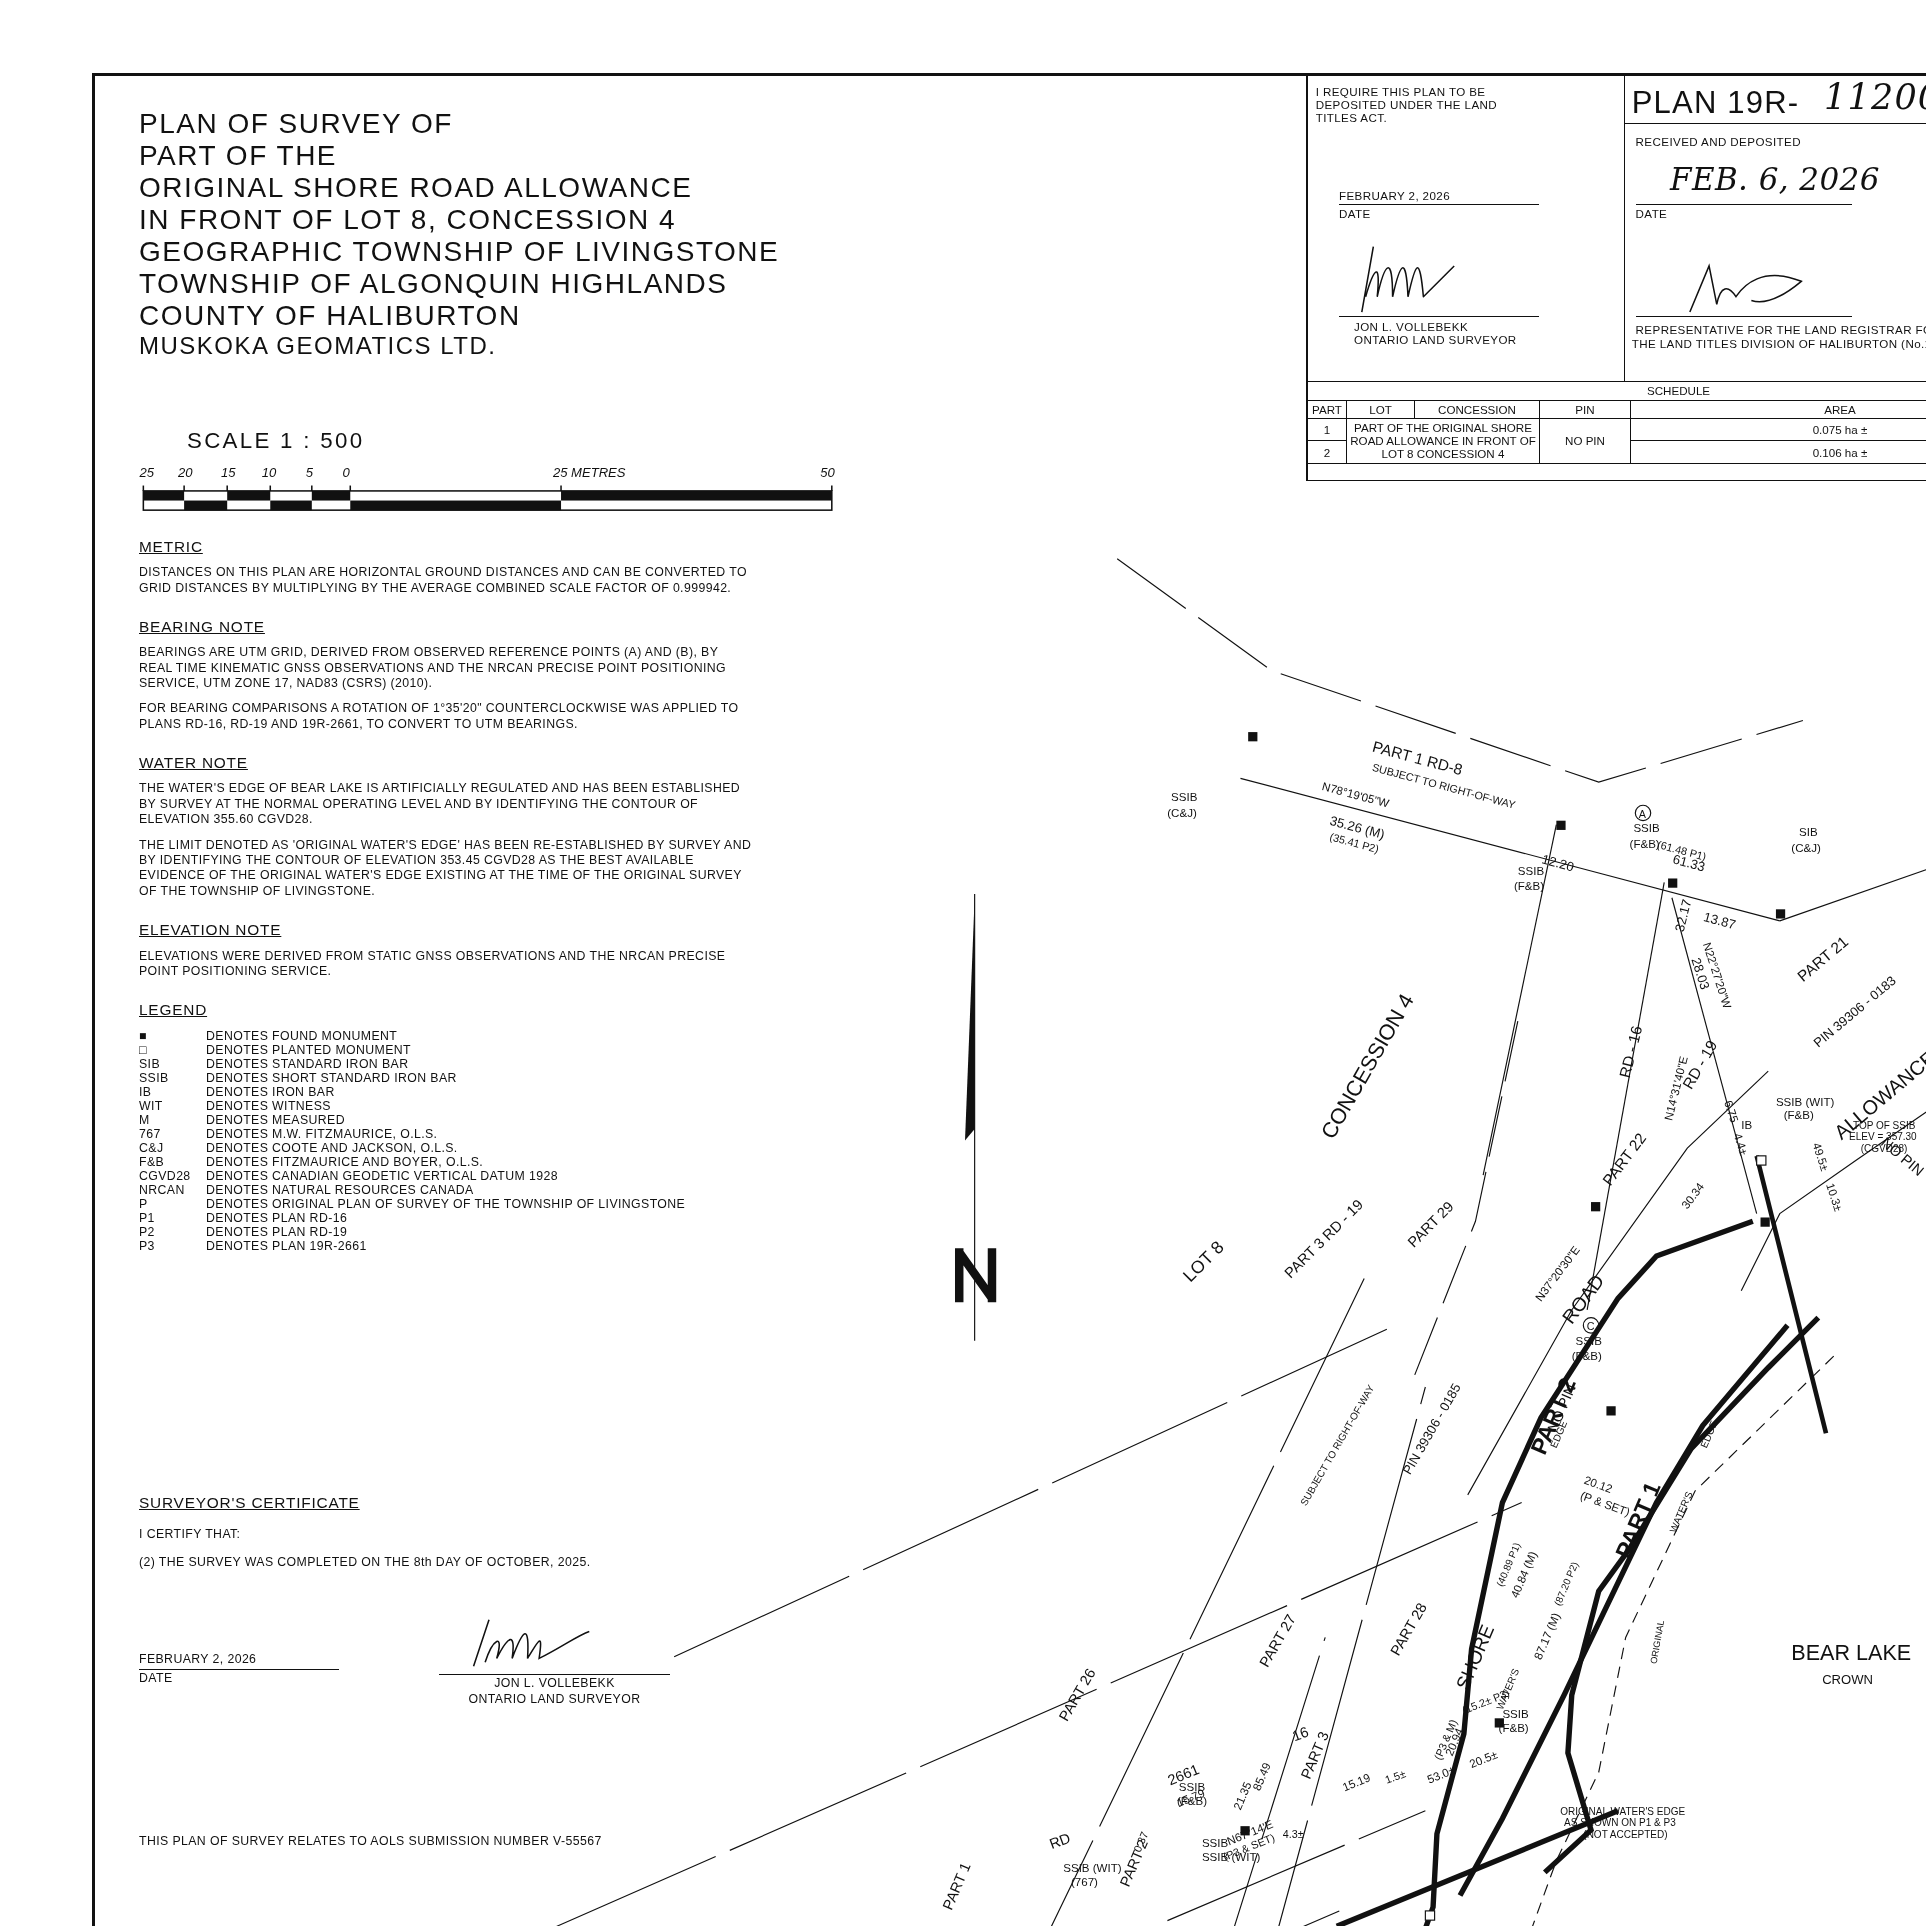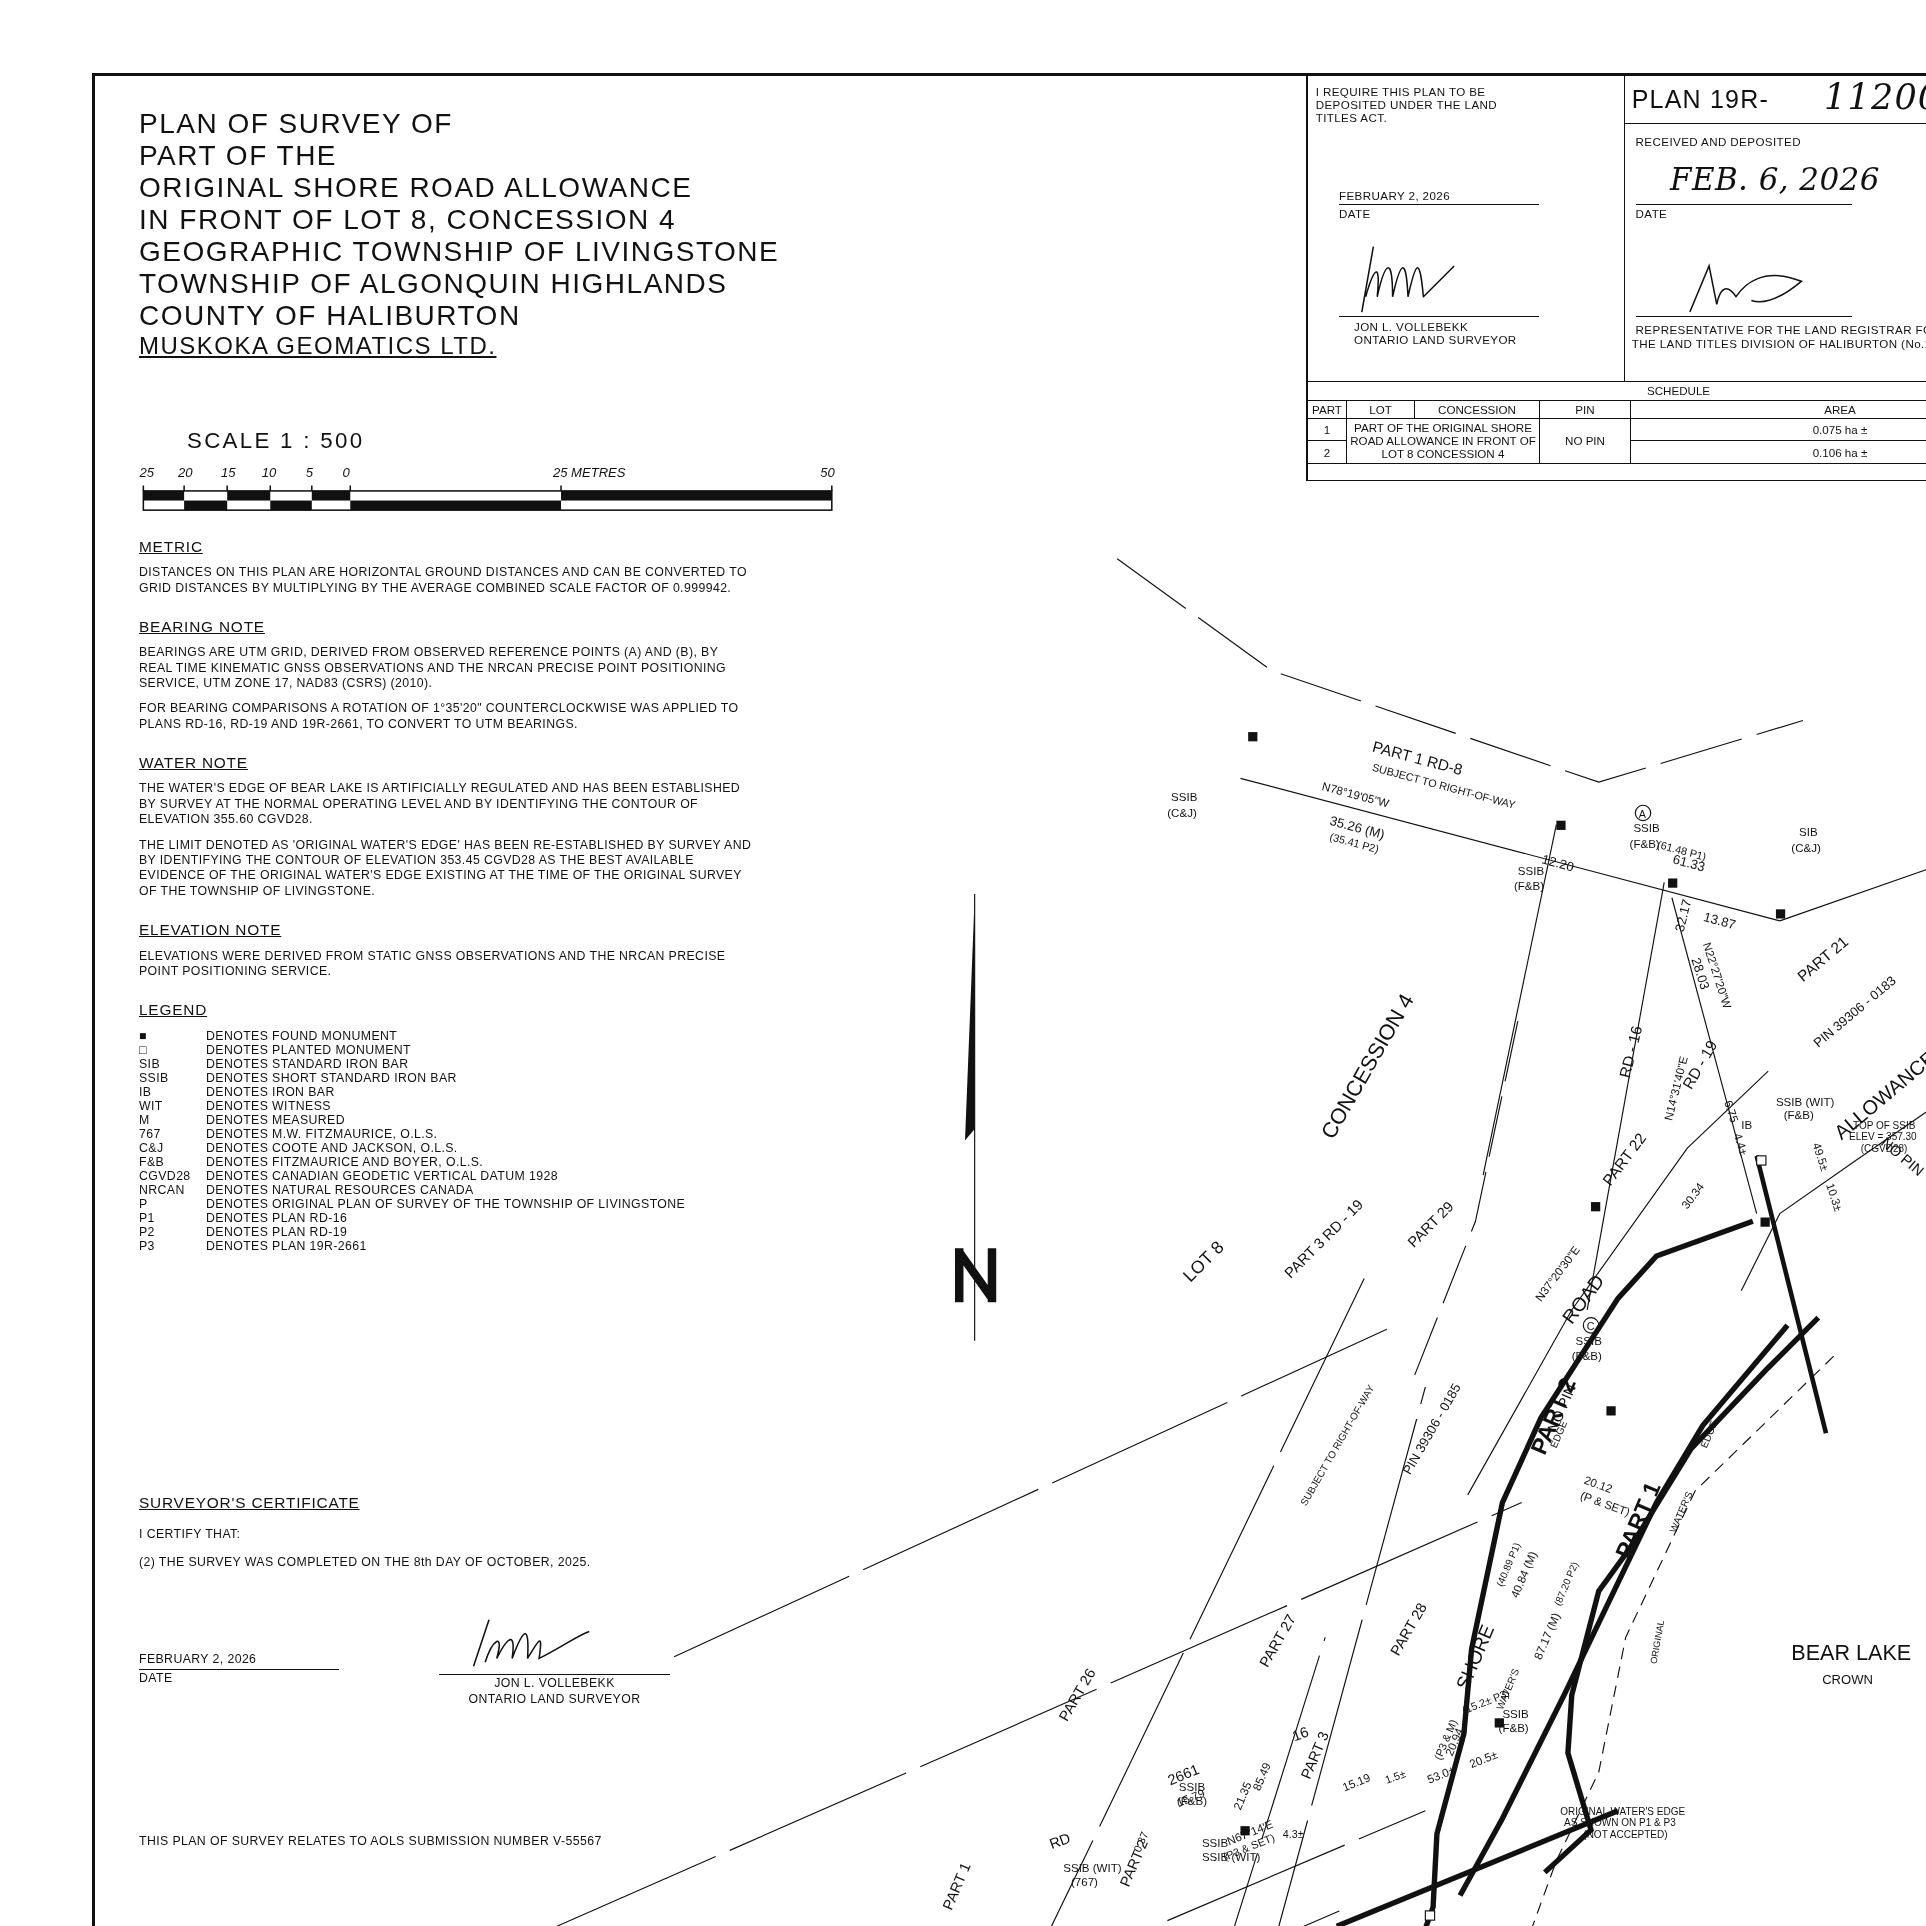--- a/index.html
+++ b/index.html
@@ -1,40 +1,40 @@
 <!DOCTYPE html>
 <html style="font-size:6.2px"><head>
 <meta charset="utf-8">
 <style>
   html,body{margin:0;padding:0;background:#fff;}
   body{width:2155px;height:2789px;position:relative;overflow:hidden;font-family:"Liberation Sans",sans-serif;color:#111;}
   .frame{position:absolute;left:92px;top:73px;width:1957px;height:2643px;border:3.9px solid #111;box-sizing:border-box;}
   .abs{position:absolute;}
   .title-block{left:139px;top:108px;}
   .title-line{font-size:28px;line-height:32px;letter-spacing:1.5px;margin:0;}
-  .title-line.small{font-size:24px;line-height:28.5px;text-decoration:underline;}
+  .title-line.small{font-size:24px;line-height:28.5px;}
   .scale-label{left:139px;top:428px;font-size:22.3px;letter-spacing:2.3px;margin-left:48px;}
   .scalebar{left:139px;top:464px;font-style:italic;}
   .notes{left:139px;top:539px;width:616px;font-size:12.3px;line-height:15.4px;letter-spacing:0.4px;}
   .notes h3{font-size:15.4px;font-weight:normal;text-decoration:underline;margin:0 0 10.8px 0;letter-spacing:0.8px;}
   .notes p{margin:0 0 10px 0;}
   .notes .sec{margin-bottom:23px;}
   .legend-row{display:flex;font-size:12.3px;line-height:14px;}
   .legend-row .k{width:67px;}
   .cert{left:139px;top:1495px;width:578px;font-size:12.3px;line-height:16px;letter-spacing:0.4px;}
   .cert h3{font-size:15.4px;font-weight:normal;text-decoration:underline;margin:0 0 15.4px 0;letter-spacing:0.8px;}
   .cert p{margin:0 0 11.6px 0;}
   .sigline{border-top:1.5px solid #111;}
   .aols{left:139px;top:1834px;font-size:12.3px;letter-spacing:0.4px;}
   
   .tb{left:1306px;top:73px;width:743px;height:408px;border-left:2.3px solid #111;border-bottom:1.5px solid #111;box-sizing:border-box;}
   .tb-left{position:absolute;left:0;top:0;width:316px;height:308px;border-right:1.5px solid #111;}
   .tb-right{position:absolute;left:316px;top:0;right:0;height:308px;}
   .tb .txt{position:absolute;font-size:11.6px;line-height:13px;letter-spacing:0.4px;}
-  .plan-no{position:absolute;left:7.7px;top:11.6px;font-size:25px;letter-spacing:1.2px;}
+  .plan-no{position:absolute;left:7.7px;top:11.6px;font-size:31px;letter-spacing:1.2px;}
   .plan-hand{font-family:"DejaVu Serif",serif;font-style:italic;font-size:35px;}
   .hand{font-family:"DejaVu Serif",serif;font-style:italic;}
   table.sched{position:absolute;left:0;top:308px;width:100%;border-collapse:collapse;font-size:11.6px;}
   table.sched td,table.sched th{border:1.2px solid #111;text-align:center;font-weight:normal;padding:2.3px 1.5px;}
   svg text{font-family:"Liberation Sans",sans-serif;fill:#111;}
 </style>
 </head>
 <body>
 
 <div class="frame"></div>

